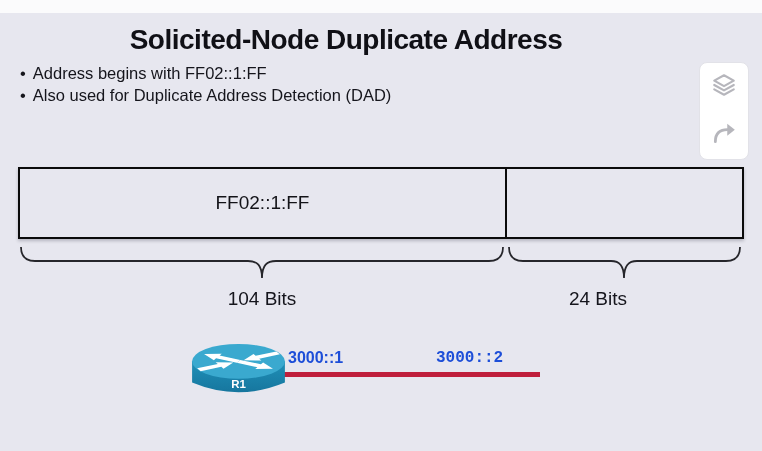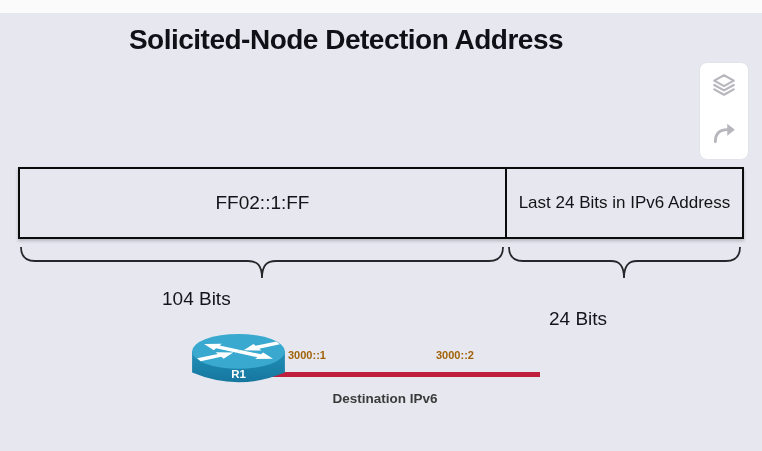--- a/index.html
+++ b/index.html
@@ -18,42 +18,44 @@
   .tool-btn{width:34px;height:34px;display:flex;align-items:center;justify-content:center;cursor:pointer;}
   
   .addr-table{position:absolute;left:18px;top:167px;width:726px;height:72px;box-sizing:border-box;
               border:2px solid #0b0b0b;display:flex;box-shadow:0 2px 3px rgba(40,40,60,0.25);}
   .addr-cell{display:flex;align-items:center;justify-content:center;font-size:18px;color:#131318;
              white-space:nowrap;box-sizing:border-box;text-align:right;}
   .addr-cell.left{width:487px;border-right:2px solid #0b0b0b;font-size:19px;}
   .addr-cell.right{flex:1;font-size:17px;}
   .brace{position:absolute;}
   .brace path{fill:none;stroke:#26262b;stroke-width:1.8px;}
-  .bits-label{position:absolute;width:200px;text-align:left;font-size:19px;color:#15151c;}
+  .bits-label{position:absolute;width:200px;text-align:center;font-size:19px;color:#15151c;}
   
   .net-link{position:absolute;left:240px;top:372px;width:300px;height:5px;background:#bf1e3c;z-index:1;}
   .router{position:absolute;width:97px;height:58px;z-index:2;}
   .router svg{position:absolute;left:0;top:0;}
   .router .rlabel{position:absolute;left:0;top:36px;width:97px;text-align:center;
                   font-size:11.5px;font-weight:bold;color:#ffffff;}
-  .if-label{position:absolute;top:349px;font-size:11px;font-weight:bold;color:#a16207;z-index:3;white-space:nowrap;}
+  .if-label{position:absolute;top:349px;font-size:16px;font-weight:bold;color:#1d4ed8;z-index:3;white-space:nowrap;}
   .caption{position:absolute;left:285px;top:390px;width:200px;text-align:center;z-index:3;
            font-size:13.5px;font-weight:bold;color:#3b3b3b;line-height:18px;}
   .caption .addr-line{color:#26262e;}
 </style>
 </head>
 <body>
 
 <div class="stage">
 
   <div class="top-strip"></div>
 
-  <div class="title">Solicited-Node Detection Address</div>
+  <div class="title">Solicited-Node Duplicate Address</div>
 
   <ul class="bullets">
+    <li>Address begins with FF02::1:FF</li>
+    <li>Also used for Duplicate Address Detection (DAD)</li>
   </ul>
 
   <div class="side-toolbar">
     <div class="tool-btn">
       <span>
         <svg width="26" height="26" viewBox="0 0 24 24" fill="none" stroke="#b6b6bc" stroke-width="2" stroke-linejoin="round" stroke-linecap="round">
           <polygon points="12,3 21,8 12,13 3,8"></polygon>
           <polyline points="3,12 12,17 21,12"></polyline>
           <polyline points="3,16 12,21 21,16"></polyline>
         </svg>
@@ -64,59 +66,57 @@
         <svg width="26" height="26" viewBox="0 0 24 24">
           <path d="M4,20 C4,12 8.5,8.8 15,8.8" fill="none" stroke="#b6b6bc" stroke-width="2.6" stroke-linecap="round"></path>
           <polygon points="15,3.5 22,9 15,14.5" fill="#b6b6bc"></polygon>
         </svg>
       </span>
     </div>
   </div>
 
   <div class="addr-table">
     <div class="addr-cell left">FF02::1:FF</div>
-    <div class="addr-cell right">Last 24 Bits in IPv6 Address</div>
   </div>
 
   <svg class="brace" style="left:20px;top:246px;" width="484" height="34">
     <path d="M1,1 C1,9 5,15 15,15 L228,15 C237,15 242,19 242,32 C242,19 247,15 256,15 L469,15 C479,15 483,9 483,1"></path>
   </svg>
   <svg class="brace" style="left:508px;top:246px;" width="233" height="34">
     <path d="M1,1 C1,9 5,15 15,15 L103,15 C111,15 116,19 116,32 C116,19 121,15 129,15 L218,15 C228,15 232,9 232,1"></path>
   </svg>
   <div class="bits-label" style="left:162px;top:288px;">104 Bits</div>
-  <div class="bits-label" style="left:549px;top:288px;margin-top:20px;">24 Bits</div>
+  <div class="bits-label" style="left:498px;top:288px;">24 Bits</div>
 
   <svg width="0" height="0" style="position:absolute;">
     <defs>
       <path id="arrw" d="M0,-4 L24,-4 L24,-9 L40,0 L24,9 L24,4 L0,4 Z"></path>
       <linearGradient id="rbody" x1="0" y1="0" x2="0" y2="1">
         <stop offset="0" stop-color="#2090b8"></stop>
         <stop offset="1" stop-color="#16769e"></stop>
       </linearGradient>
     </defs>
   </svg>
 
   <div class="net-link"></div>
 
-  <div class="router" style="left:190px;top:332px;">
+  <div class="router" style="left:190px;top:342px;">
     <svg width="97" height="58" viewBox="0 0 100 60">
       <path d="M2,20 L2,42 Q50,62 98,42 L98,20 Q50,40 2,20 Z" fill="url(#rbody)"></path>
       <ellipse cx="50" cy="20" rx="48" ry="18" fill="#3aa9cf"></ellipse>
       <g transform="translate(50,20) scale(1,0.42)" fill="#ffffff">
         <use href="#arrw" transform="rotate(207)"></use>
         <use href="#arrw" transform="rotate(27)"></use>
         <use href="#arrw" transform="rotate(333) translate(46,0) rotate(180)"></use>
         <use href="#arrw" transform="rotate(153) translate(46,0) rotate(180)"></use>
       </g>
     </svg>
     <span class="rlabel">R1</span>
   </div>
 
 
   <span class="if-label" style="left:288px;">3000::1</span>
-  <span class="if-label" style="left:436px;">3000::2</span>
+  <span class="if-label" style="left:436px;font-family:Liberation Mono, monospace;">3000::2</span>
 
   <div class="caption">
-    <div>Destination IPv6</div>
   </div>
 
 </div>
 
 </body></html>

